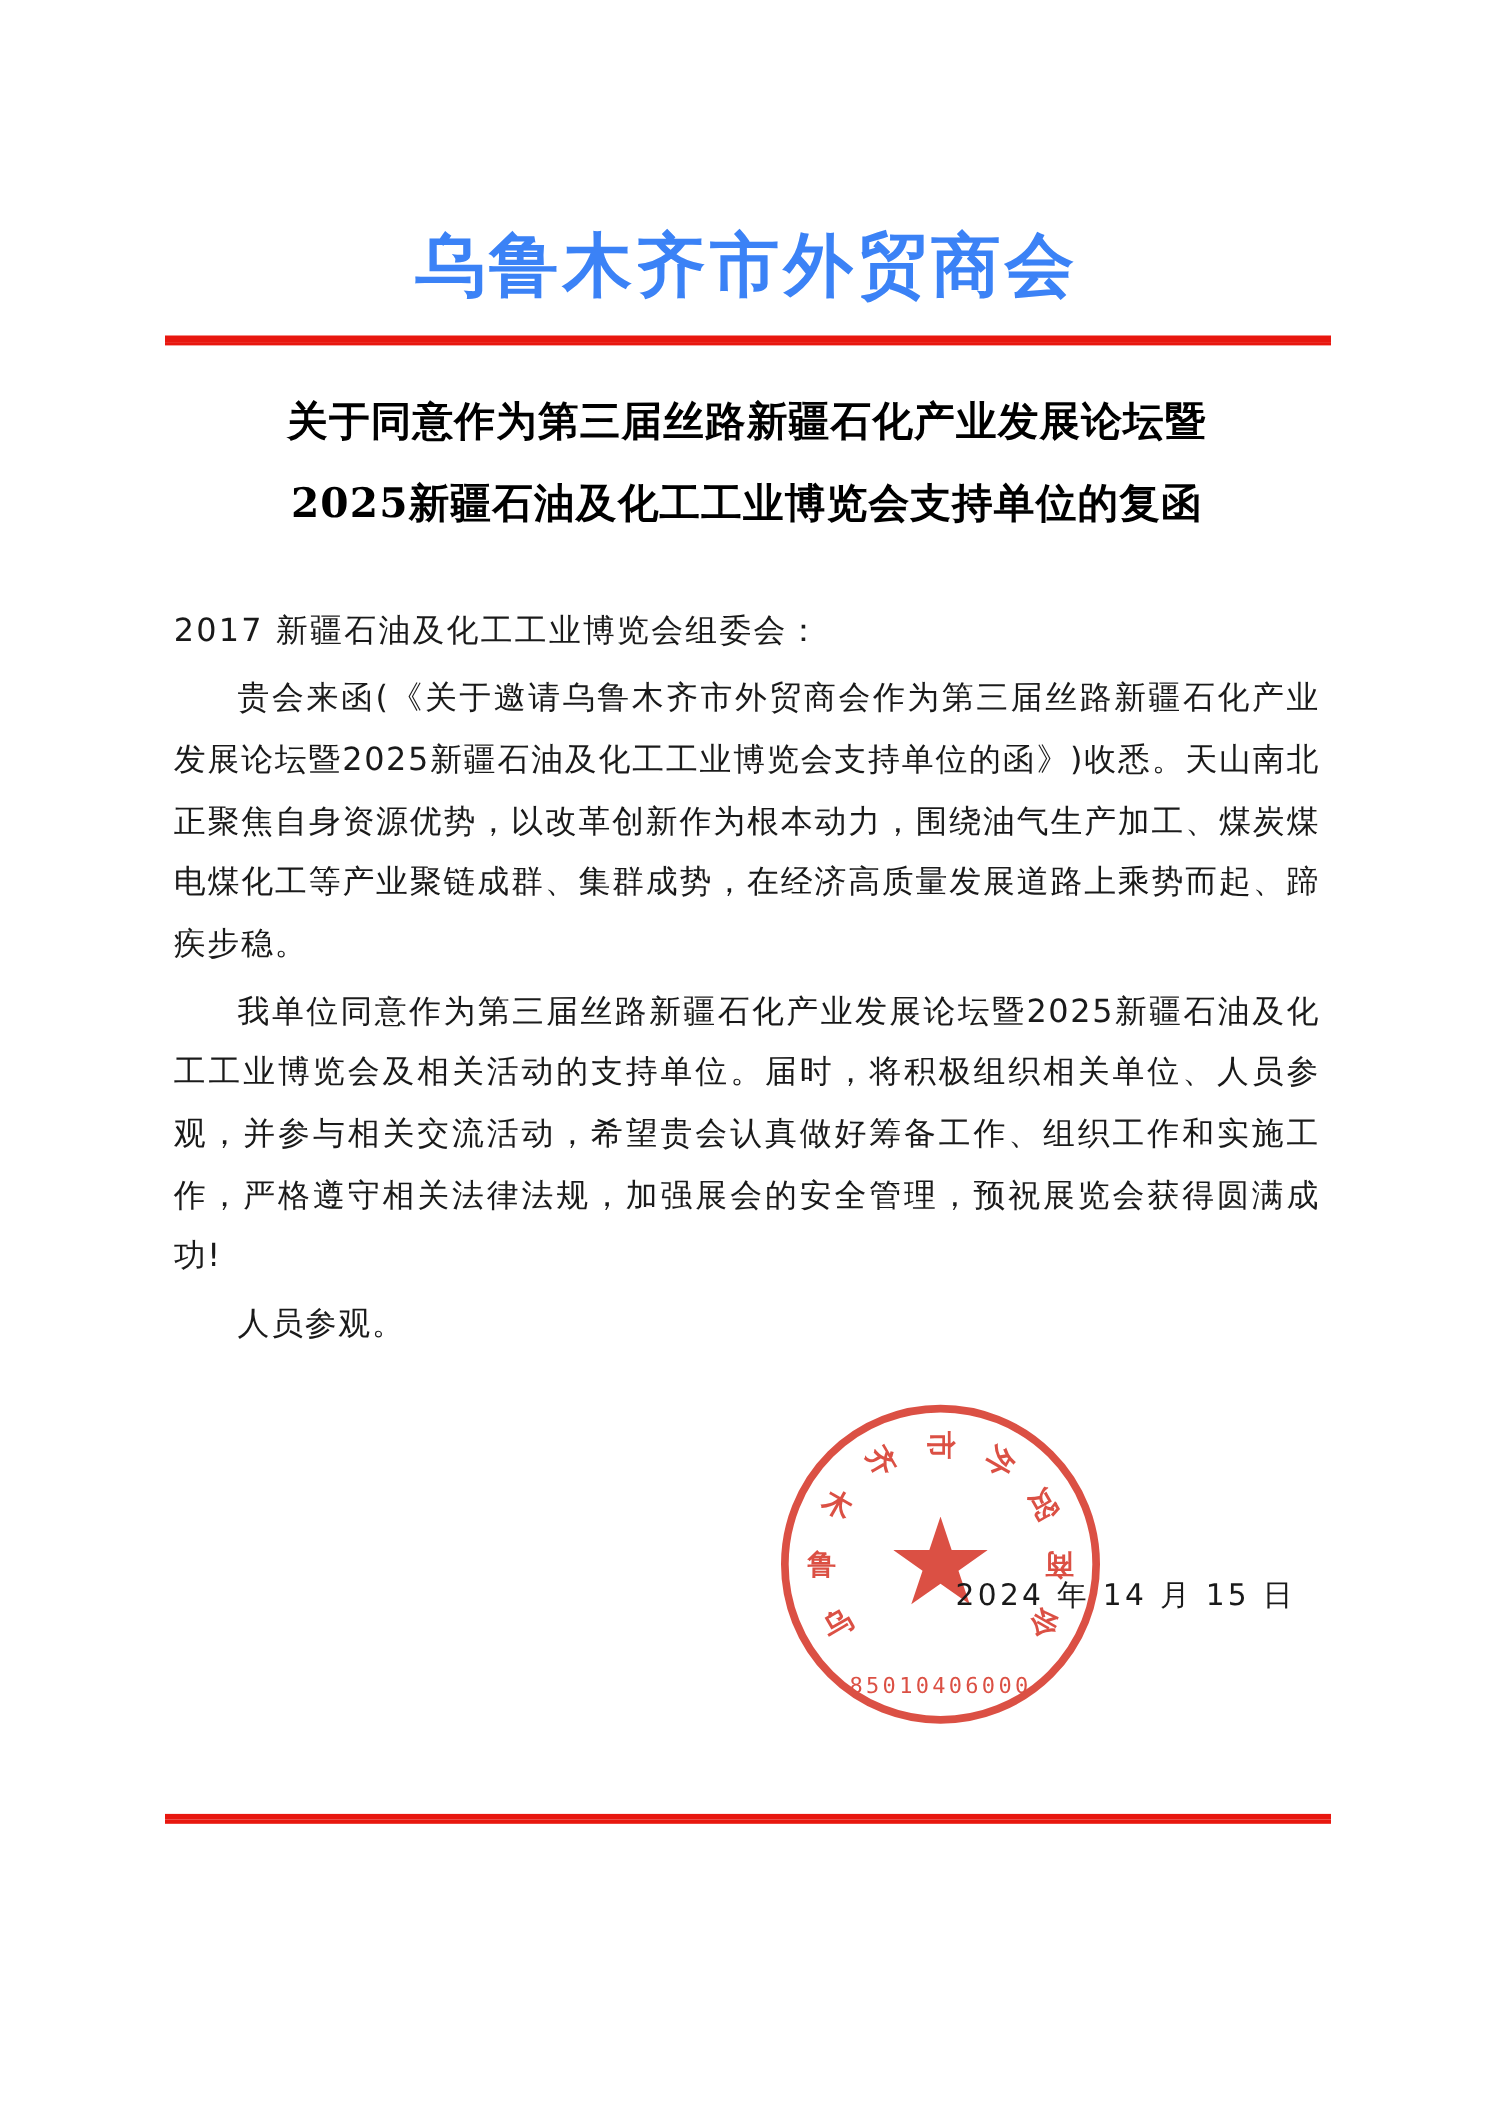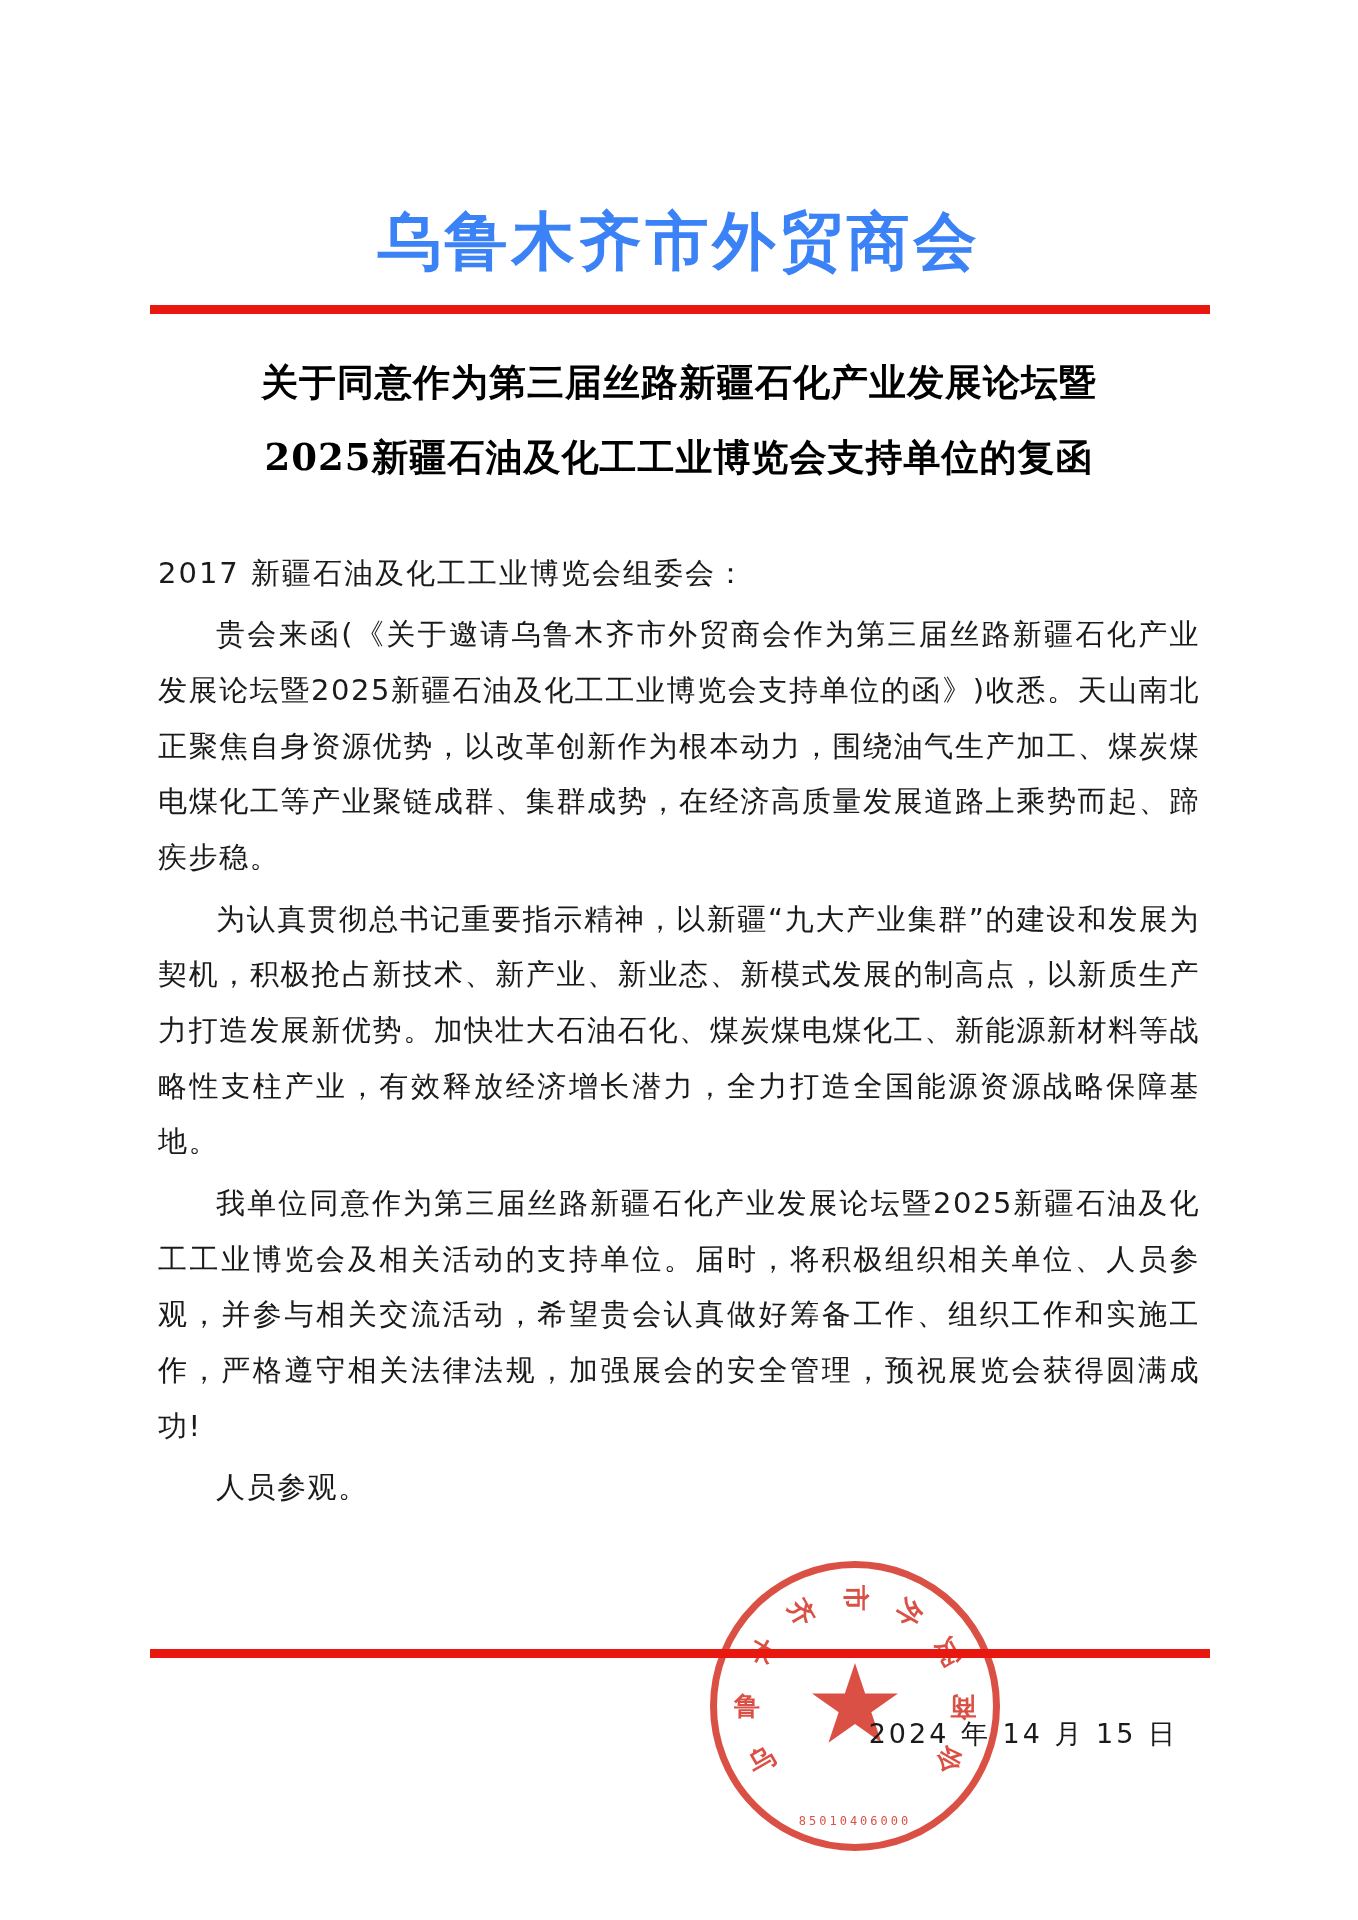--- a/index.html
+++ b/index.html
@@ -143,21 +143,21 @@
     font-weight: bold;
     font-family: "DejaVu Sans", "Liberation Sans", sans-serif;
     transform-origin: 0 0;
     white-space: nowrap;
   }
   .seal-code {
     position: absolute;
     left: 50%;
     bottom: 16px;
     transform: translateX(-50%);
-    font-size: 12px;
+    font-size: 20px;
     letter-spacing: 3px;
     color: #d42a1c;
     font-family: "DejaVu Sans Mono", monospace;
   }
 
   
   .rule-bottom {
     position: absolute;
     left: 150px;
     bottom: 262px;
@@ -179,21 +179,20 @@
   <div class="rule-top"></div>
 
   <div class="doc-title">
     <span class="line">关于同意作为第三届丝路新疆石化产业发展论坛暨</span>
     <span class="line">2025新疆石油及化工工业博览会支持单位的复函</span>
   </div>
 
   <div class="body-wrap">
     <div class="salutation">2017 新疆石油及化工工业博览会组委会：</div>
     <p class="para">贵会来函(《关于邀请乌鲁木齐市外贸商会作为第三届丝路新疆石化产业发展论坛暨2025新疆石油及化工工业博览会支持单位的函》)收悉。天山南北正聚焦自身资源优势，以改革创新作为根本动力，围绕油气生产加工、煤炭煤电煤化工等产业聚链成群、集群成势，在经济高质量发展道路上乘势而起、蹄疾步稳。</p>
-    <p class="para">为认真贯彻总书记重要指示精神，以新疆“九大产业集群”的建设和发展为契机，积极抢占新技术、新产业、新业态、新模式发展的制高点，以新质生产力打造发展新优势。加快壮大石油石化、煤炭煤电煤化工、新能源新材料等战略性支柱产业，有效释放经济增长潜力，全力打造全国能源资源战略保障基地。</p>
     <p class="para">我单位同意作为第三届丝路新疆石化产业发展论坛暨2025新疆石油及化工工业博览会及相关活动的支持单位。届时，将积极组织相关单位、人员参观，并参与相关交流活动，希望贵会认真做好筹备工作、组织工作和实施工作，严格遵守相关法律法规，加强展会的安全管理，预祝展览会获得圆满成功!</p>
     <p class="para">人员参观。</p>
   </div>
 
   <div class="sign-block">
     <div class="seal">
       <div class="seal-inner">
         <div class="seal-arc-text" id="sealArc">
             <span style="transform: rotate(-120deg) translate(0px, -108px) rotate(90deg) translate(-50%, -50%);">乌</span>
             <span style="transform: rotate(-90deg) translate(0px, -108px) rotate(90deg) translate(-50%, -50%);">鲁</span>

